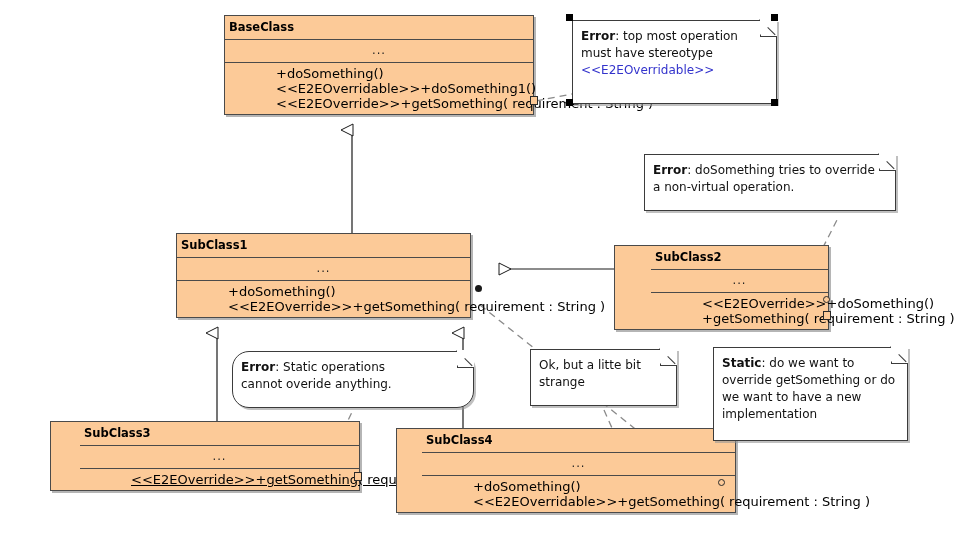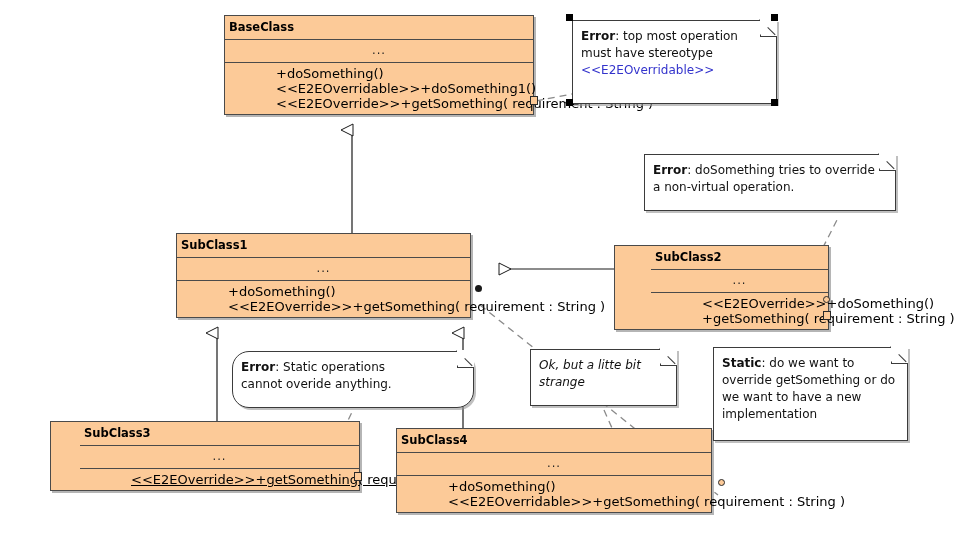--- a/index.html
+++ b/index.html
@@ -230,21 +230,21 @@
 
   <div class="uml-class" id="cls-sub3" style="left:50px; top:421px; width:310px;padding-left:29px;">
     <div class="uml-name">SubClass3</div>
     <div class="uml-attrs">...</div>
     <div class="uml-ops">
       <div class="uml-op static">&lt;&lt;E2EOverride&gt;&gt;+getSomething( requirement : String )</div>
     </div>
   </div>
   <div class="anchor-sq" style="left:354px; top:472px;"></div>
 
-  <div class="uml-class" id="cls-sub4" style="left:396px; top:428px; width:316px;">
+  <div class="uml-class" id="cls-sub4" style="left:396px; top:428px; width:340px;padding-left:25px;">
     <div class="uml-name">SubClass4</div>
     <div class="uml-attrs">...</div>
     <div class="uml-ops">
       <div class="uml-op">+doSomething()</div>
       <div class="uml-op">&lt;&lt;E2EOverridable&gt;&gt;+getSomething( requirement : String )</div>
     </div>
   </div>
   <div class="anchor-circ" style="left:718px; top:479px;"></div>
 
   <div class="uml-note" id="note1" style="left:572px; top:20px; width:205px; height:84px;">
@@ -270,21 +270,21 @@
   </div>
 
   <div class="uml-note" id="note3" style="left:232px; top:351px; width:242px; height:57px;border-radius:17px;">
     <div class="fold"></div>
     <div>
       <span class="note-lead">Error</span><span>: Static operations</span>
     </div>
     <div>cannot overide anything.</div>
   </div>
 
-  <div class="uml-note" id="note4" style="left:530px; top:349px; width:147px; height:57px;font-style:italic;">
+  <div class="uml-note" id="note4" style="left:530px; top:349px; width:147px; height:57px;">
     <div class="fold"></div>
     <div>Ok, but a litte bit</div>
     <div>strange</div>
   </div>
 
   <div class="uml-note" id="note5" style="left:713px; top:347px; width:195px; height:94px;">
     <div class="fold"></div>
     <div>
       <span class="note-lead">Static</span><span>: do we want to</span>
     </div>

